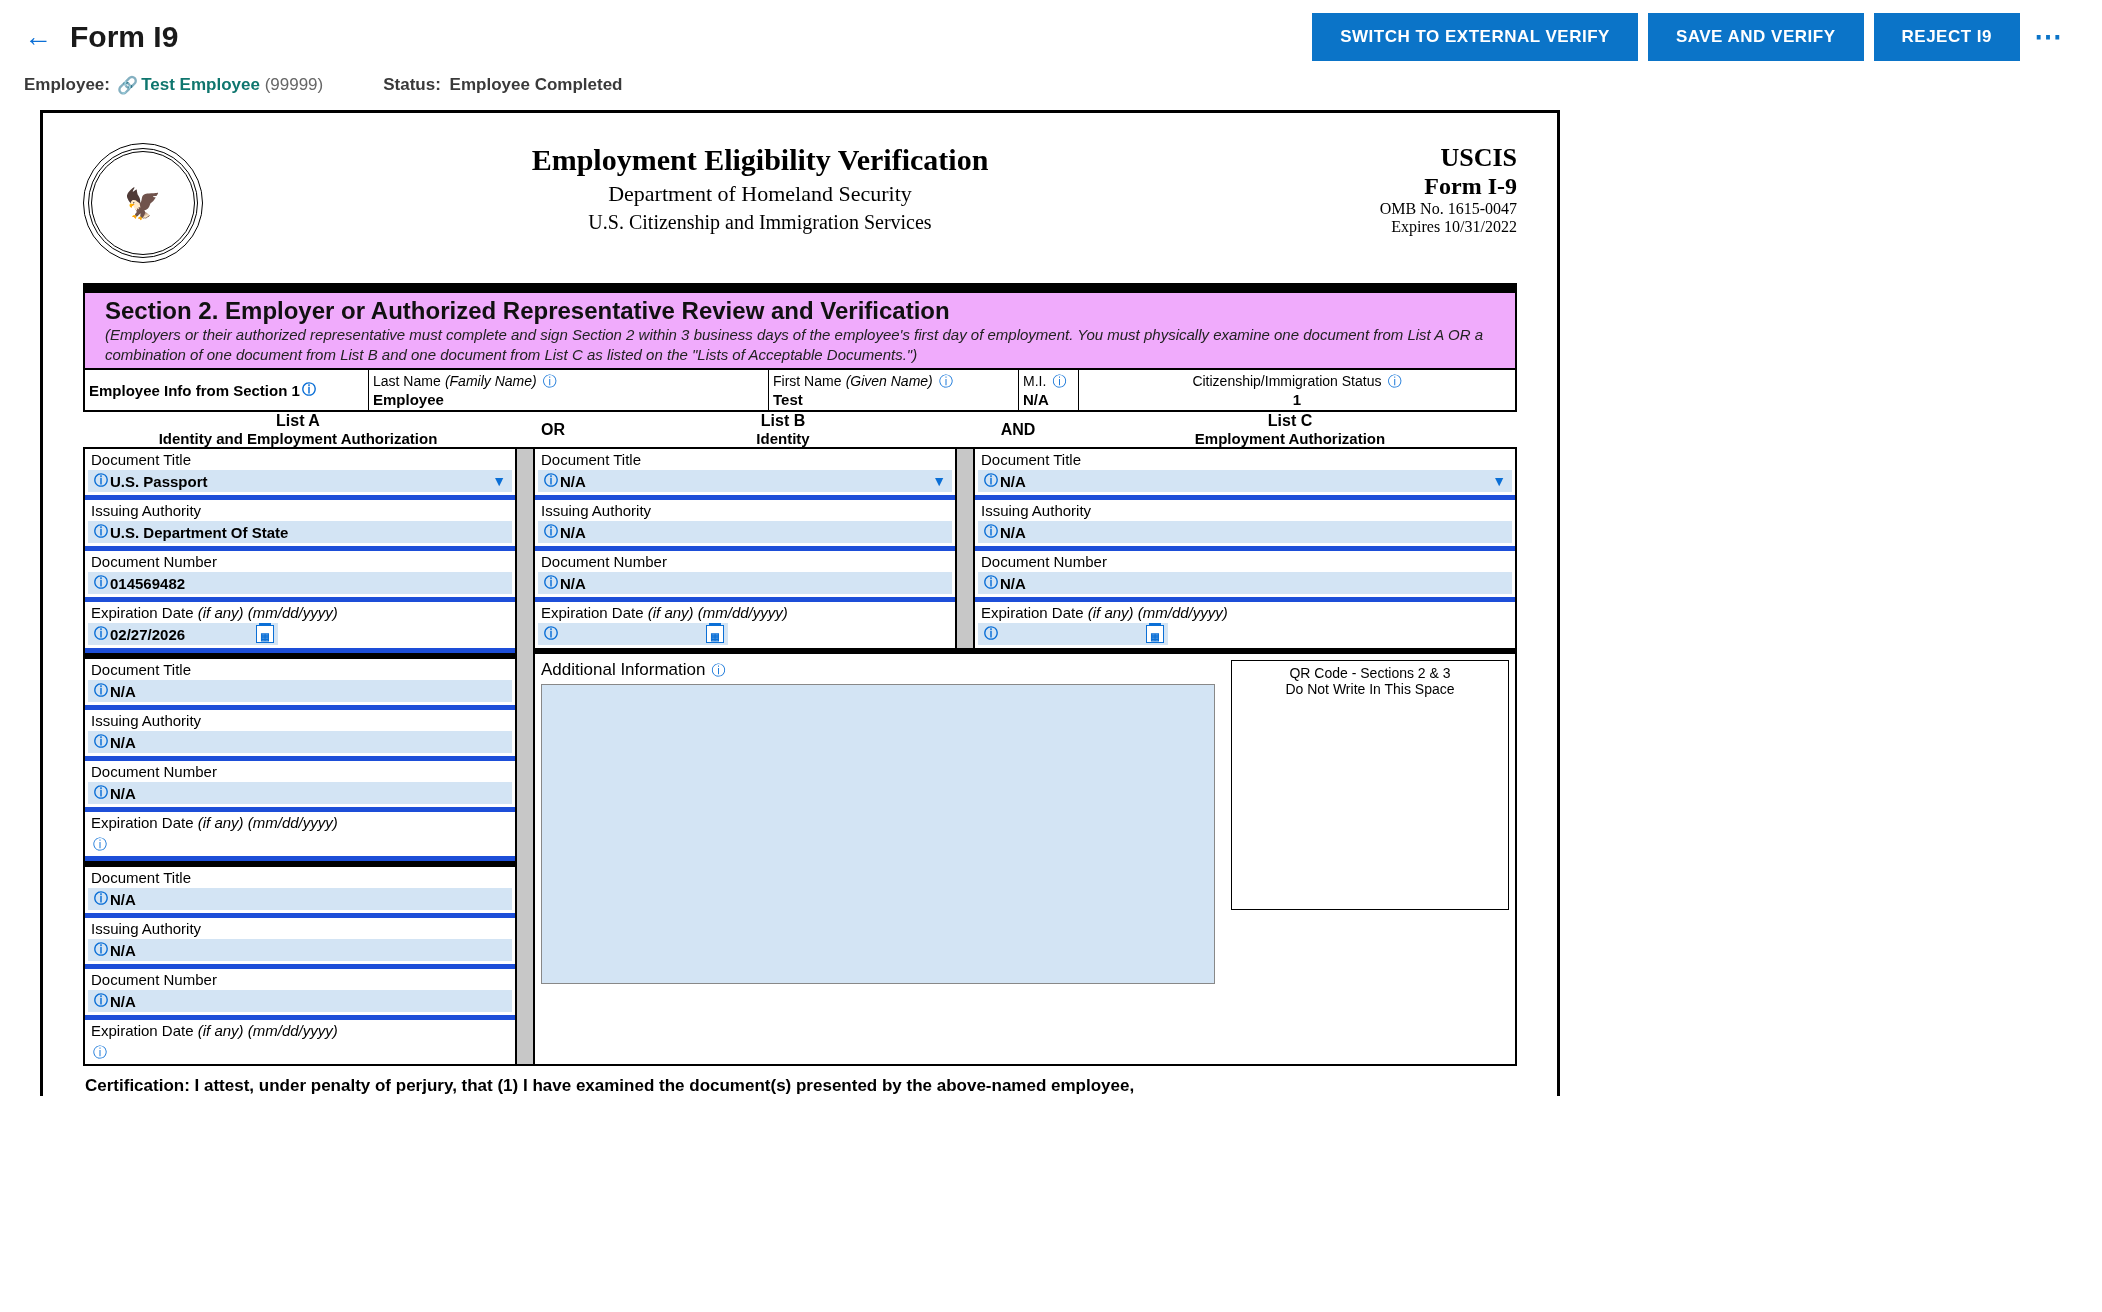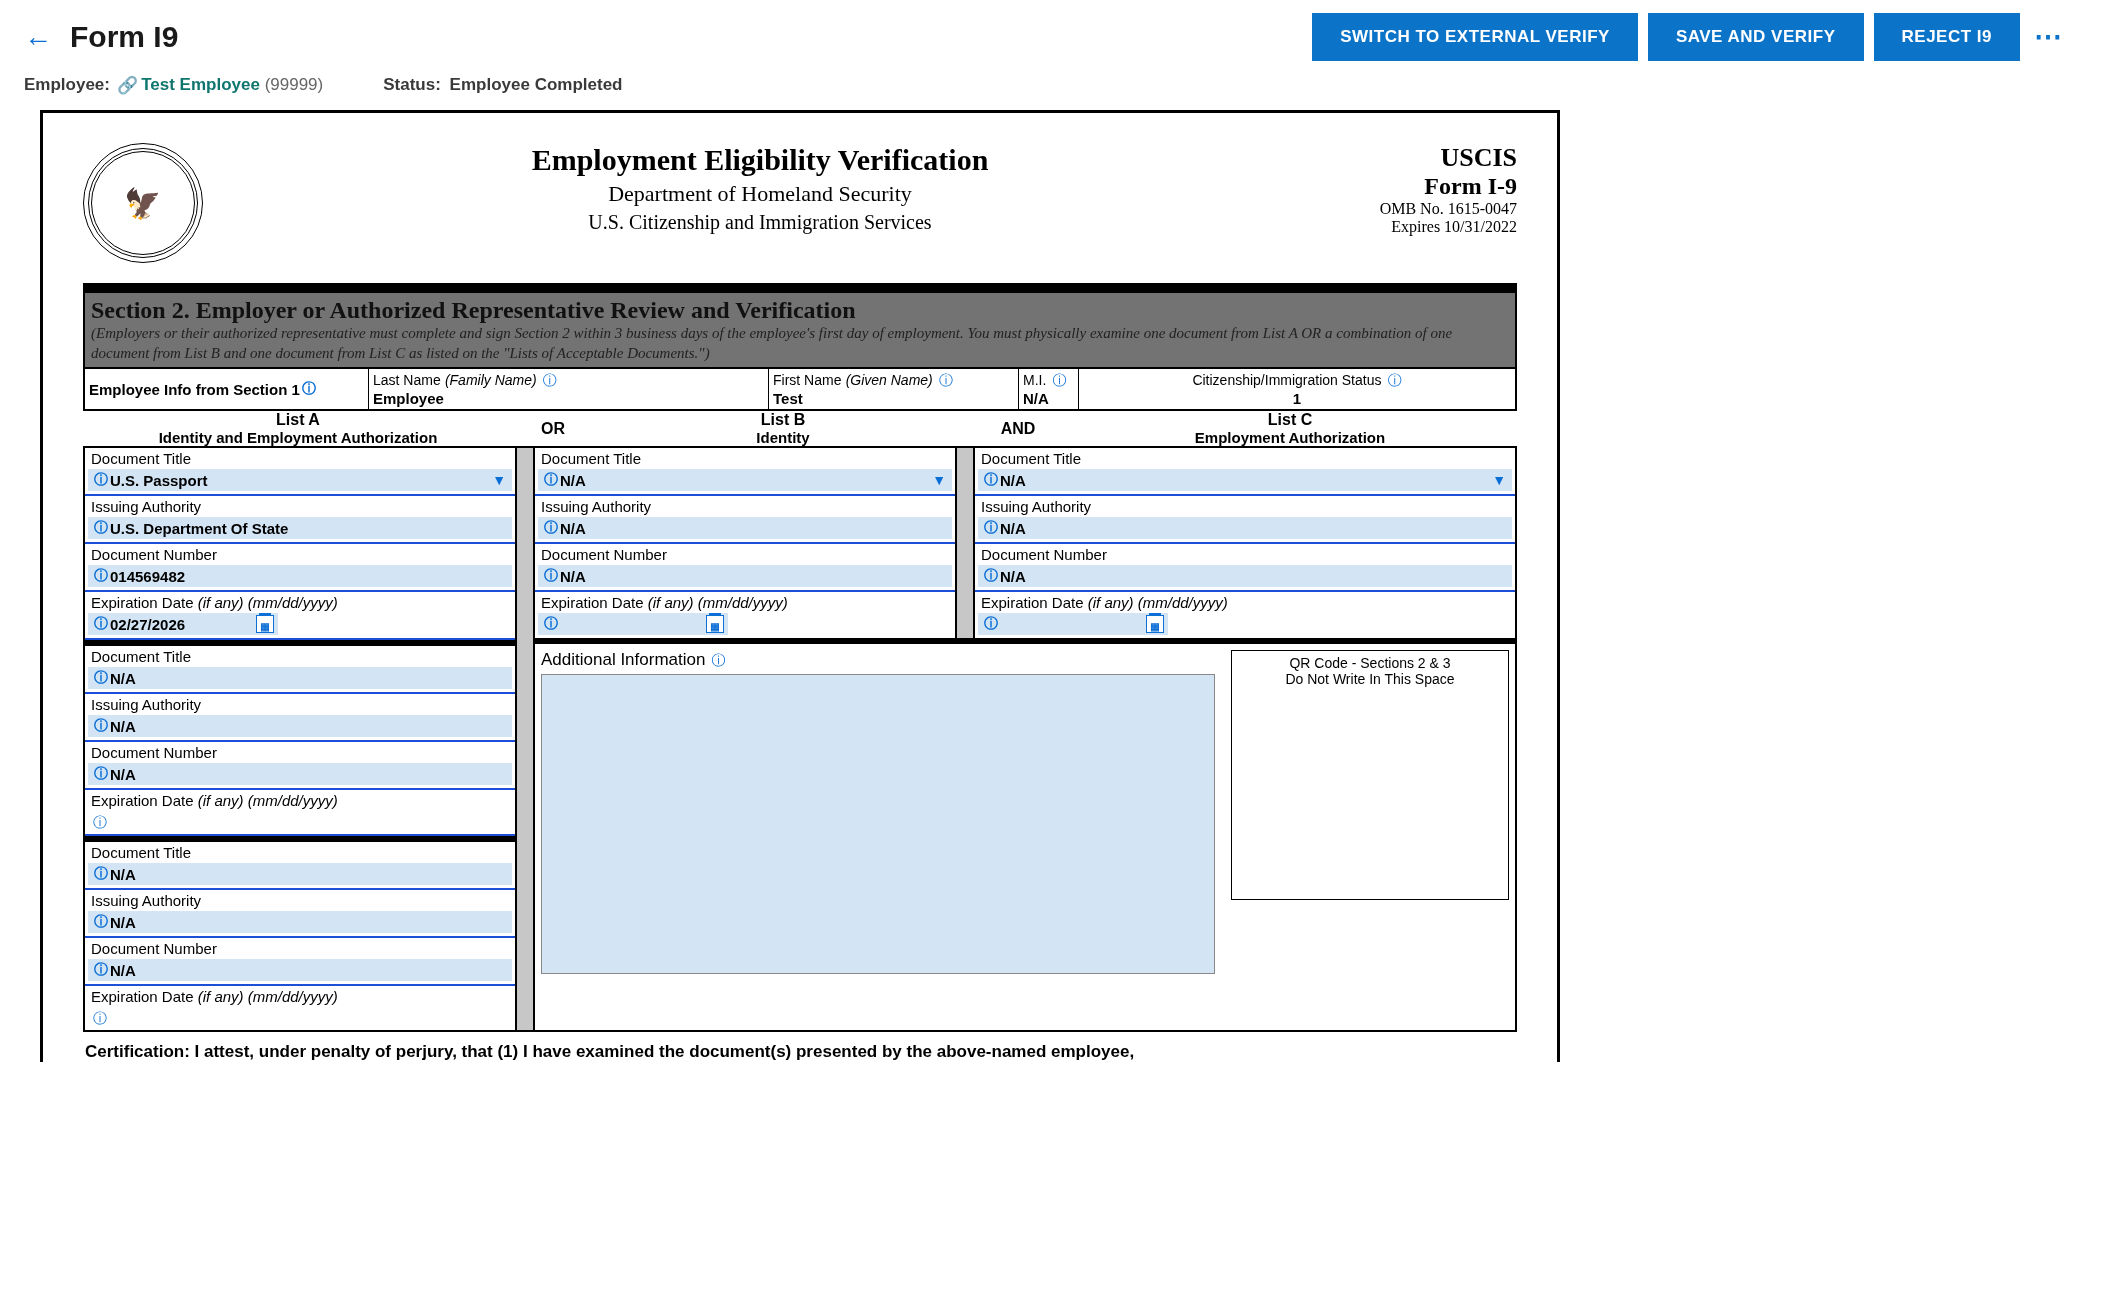--- a/index.html
+++ b/index.html
@@ -85,23 +85,23 @@
   .doc-title-block h3 { margin:4px 0 0 0; font-size:20px; font-weight:400; }
   .doc-meta { text-align:right; font-size:20px; flex:0 0 200px; }
   .doc-meta .big { font-size:26px; font-weight:700; }
   .doc-meta .mid { font-size:24px; font-weight:700; }
   .doc-meta .sm  { font-size:16px; }
 
   .black-bar { height:10px; background:#000; margin-top:20px; }
 
   .section2-head {
     border:2px solid #000; border-top:none;
-    background:#737373;
-    padding:4px 6px;
-    font-family: Liberation Serif, serif;
+    background:#f0abfc;
+    padding:4px 20px;
+    font-family: Liberation Sans, sans-serif;
   }
   .section2-head .title { font-size:24px; font-weight:700; color:#111; }
   .section2-head .instr { font-size:15px; font-style:italic; color:#222; line-height:1.3; }
 
   .emp-info-row {
     display:flex;
     border:2px solid #000; border-top:none;
     font-family: Arial, Helvetica, sans-serif;
     font-size:15px;
   }
@@ -132,21 +132,21 @@
     border:2px solid #000;
     font-family: Arial, Helvetica, sans-serif;
     font-size:15px;
   }
   .colA-box { width:430px; }
   .gutterL  { width:20px; background:#c7c7c7; border-left:2px solid #000; border-right:2px solid #000; }
   .colB-box { width:420px; }
   .gutterR  { width:20px; background:#c7c7c7; border-left:2px solid #000; border-right:2px solid #000; }
   .colC-box { flex:1; }
 
-  .field-group { border-bottom:2px solid #1d4ed8; }
+  .field-group { border-bottom:5px solid #1d4ed8; }
   .field-group:last-child { border-bottom:none; }
   .fg-label { padding:2px 6px; font-size:15px; }
   .fg-label .ital { font-style:italic; }
   .fg-input {
     display:flex; align-items:center;
     background:#d3e4f4;
     margin:0 3px 3px 3px;
     height:22px;
     position:relative;
     padding-left:4px;

